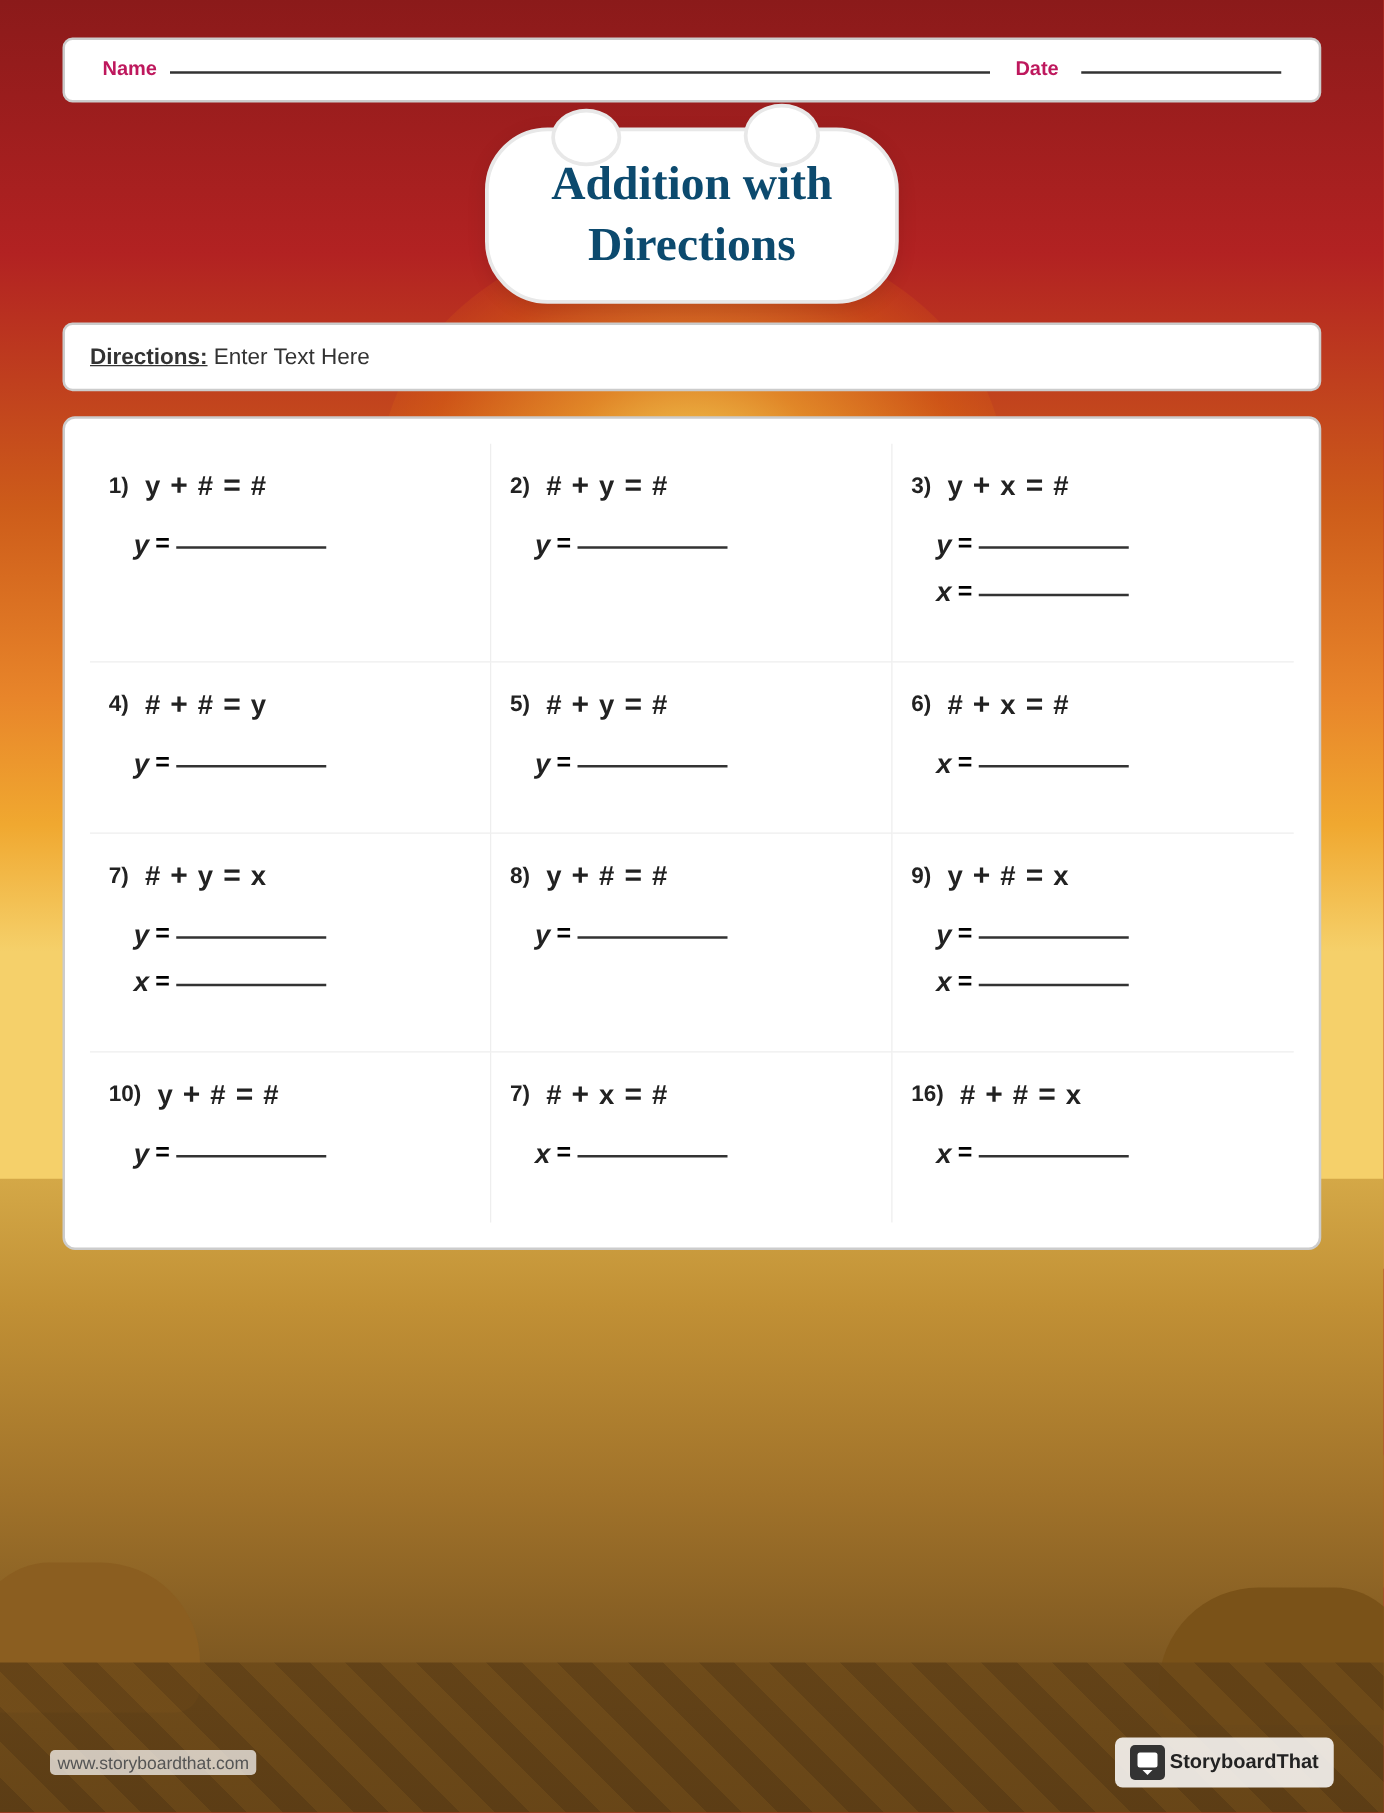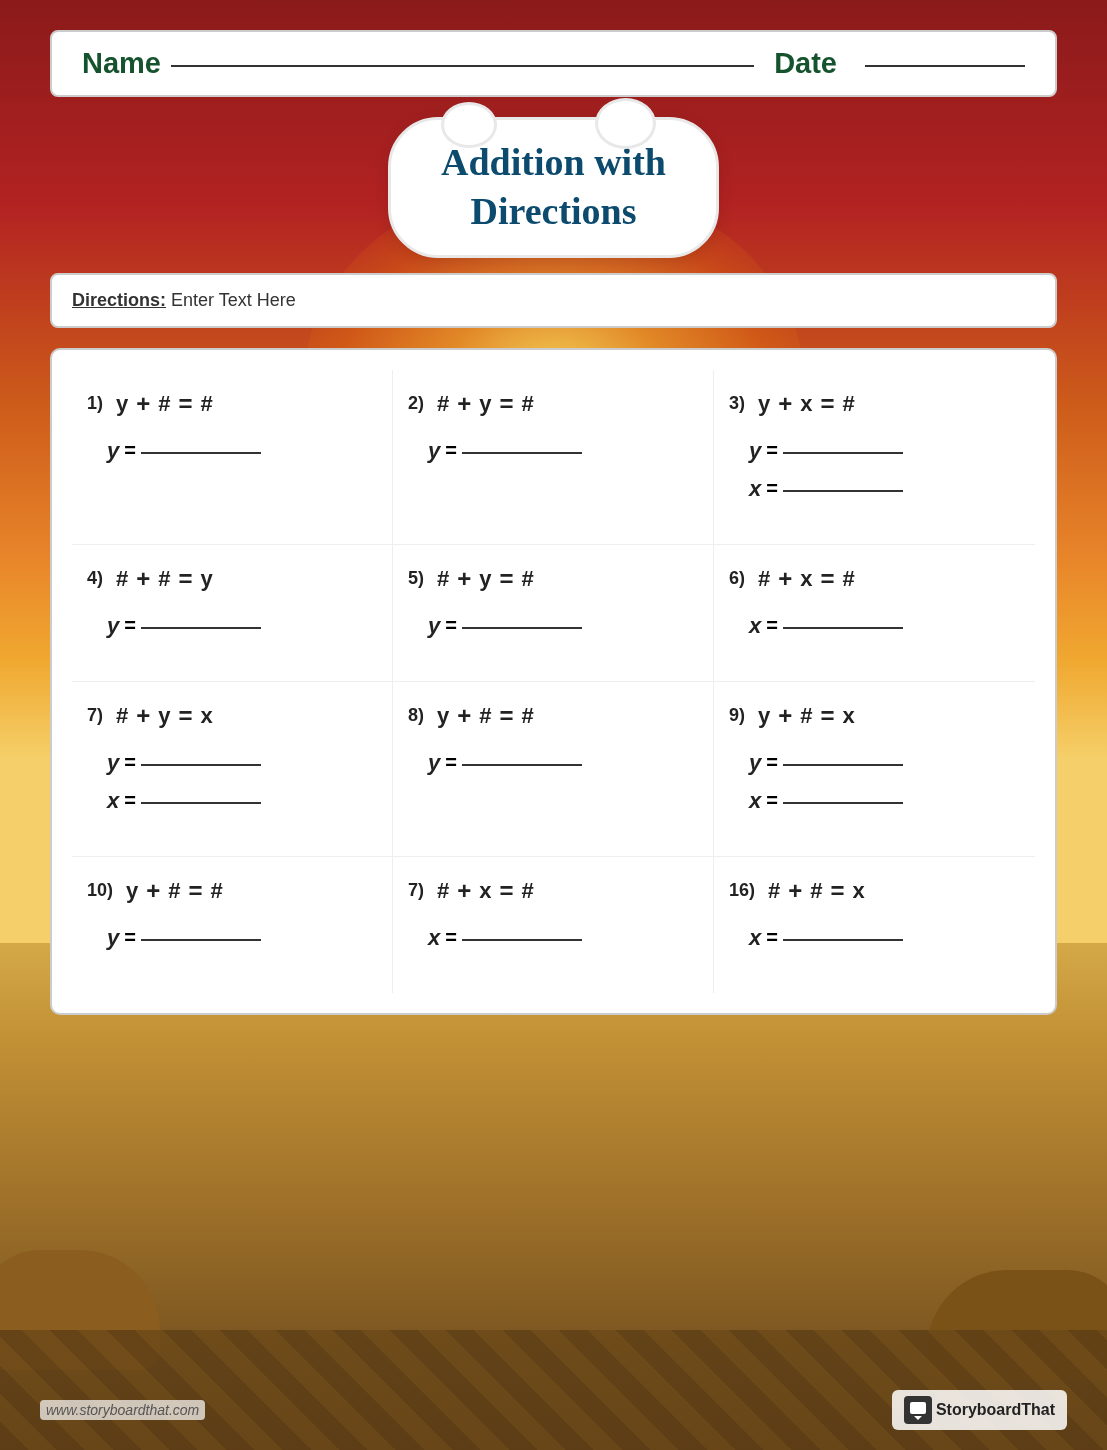--- a/index.html
+++ b/index.html
@@ -127,36 +127,36 @@
     }
 
     .header-name-section {
       display: flex;
       align-items: center;
       gap: 10px;
       flex: 1;
     }
 
     .header-label {
-      font-size: 29px;
+      font-size: 16px;
       font-weight: 600;
-      color: #14532d;
+      color: #be185d;
     }
 
     .header-line {
       flex: 1;
       border-bottom: 2px solid #333;
       height: 2px;
       margin-top: 4px;
     }
 
     .header-date-section {
       display: flex;
       align-items: center;
-      gap: 28px;
+      gap: 18px;
     }
 
     .header-date-line {
       width: 160px;
       border-bottom: 2px solid #333;
       height: 2px;
       margin-top: 4px;
     }
 
     
@@ -324,21 +324,20 @@
       padding: 0 40px;
       z-index: 20;
     }
 
     .footer-url {
       font-size: 14px;
       color: #555;
       background: rgba(255,255,255,0.7);
       padding: 2px 6px;
       border-radius: 4px;
-      font-style: italic;
     }
 
     .footer-logo {
       display: flex;
       align-items: center;
       gap: 4px;
       background: rgba(255,255,255,0.85);
       padding: 6px 12px;
       border-radius: 6px;
     }

